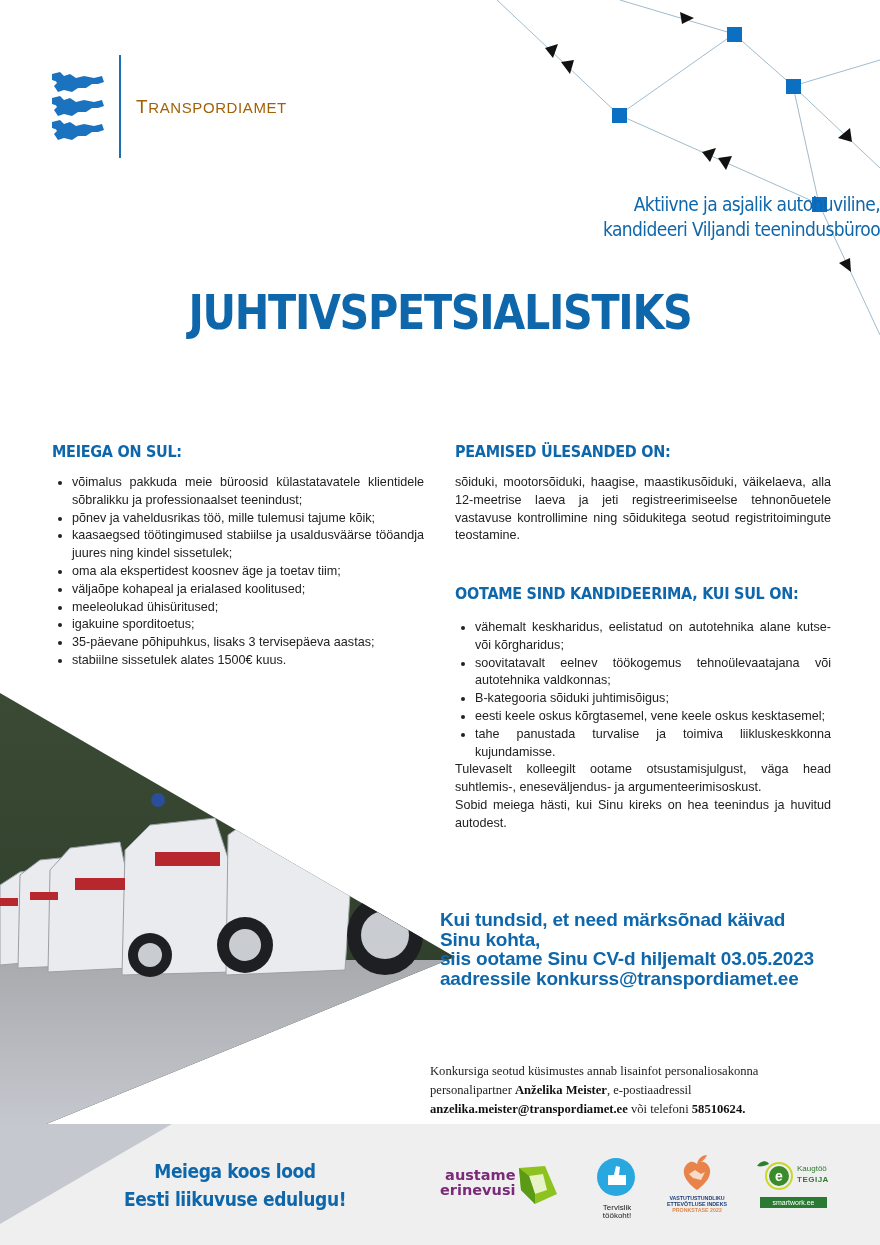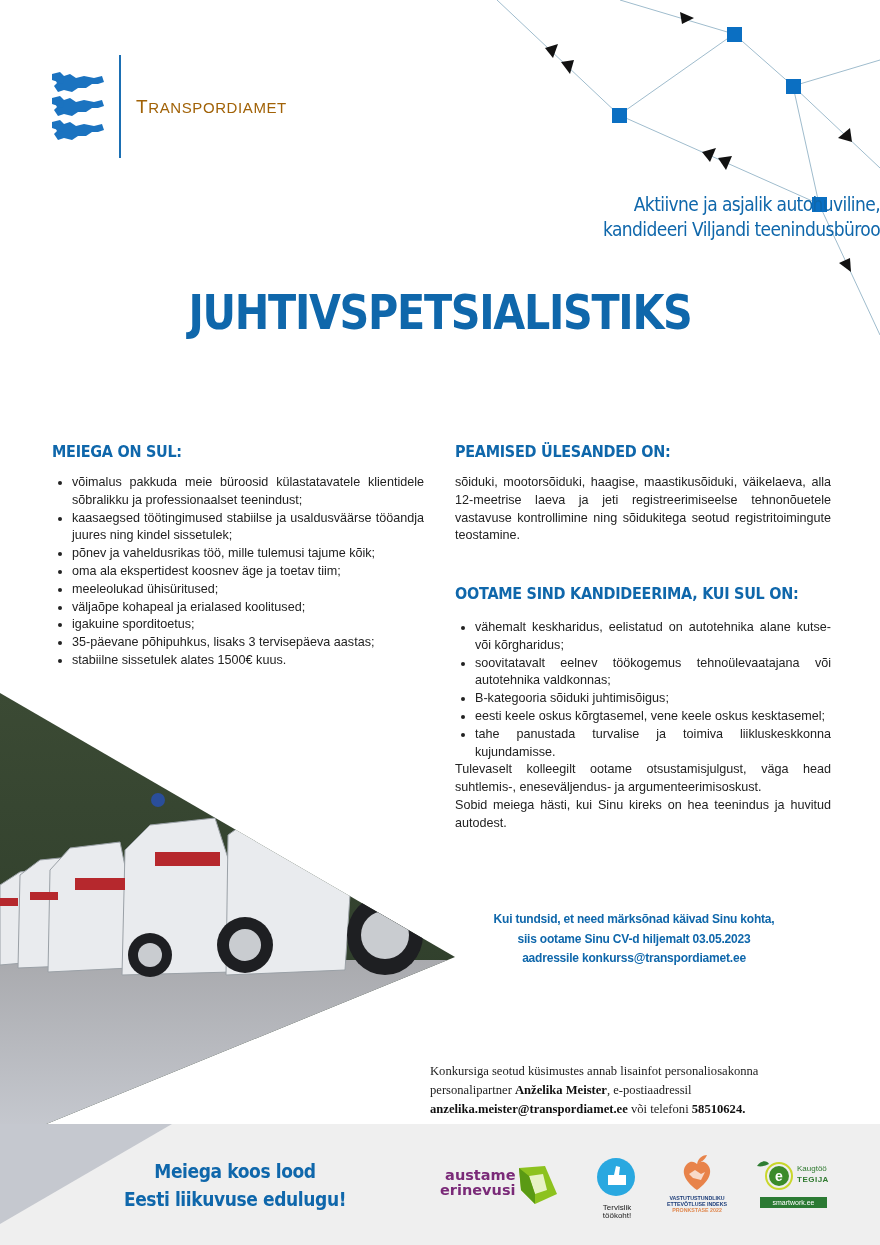--- a/index.html
+++ b/index.html
@@ -18,21 +18,21 @@
   .title{left:0;width:880px;top:284px;text-align:center;font-weight:bold;font-size:48px;letter-spacing:-1.5px;font-family:"DejaVu Sans",sans-serif;transform:scaleX(0.86);transform-origin:center;}
   
   .sec-h{font-weight:bold;font-size:16px;letter-spacing:-0.3px;font-family:"DejaVu Sans",sans-serif;transform:scaleX(0.9);transform-origin:left;white-space:nowrap;}
   .body-t{font-size:12.6px;line-height:17.8px;text-align:justify;color:#222;font-family:"Liberation Sans",sans-serif;}
   ul.bl{margin:0;padding:0 0 0 20px;list-style:none;}
   ul.bl li{position:relative;}
   ul.bl li::before{content:"";position:absolute;left:-14px;top:7px;width:4px;height:4px;border-radius:50%;background:#222;}
   
   .photo{left:0;top:693px;width:455px;height:450px;}
   
-  .callout{left:440px;width:388px;top:910px;text-align:center;font-weight:bold;font-size:12px;line-height:19.5px;letter-spacing:-0.2px;}
+  .callout{left:440px;width:388px;top:910px;text-align:left;font-weight:bold;font-size:19px;line-height:19.5px;letter-spacing:-0.2px;}
   .contact{left:430px;width:400px;top:1062px;font-size:12.6px;line-height:19px;color:#222;font-family:Liberation Serif, serif;}
   .contact b{color:#111;}
   
   .footer{left:0;top:1124px;width:880px;height:121px;background:#efefef;}
   .slogan{left:110px;width:250px;top:1157px;text-align:center;font-weight:bold;font-size:19px;line-height:28px;letter-spacing:-0.4px;font-family:"DejaVu Sans Condensed","DejaVu Sans",sans-serif;}
   .austame{left:440px;top:1168px;color:#7a2a78;font-weight:bold;font-size:14.5px;line-height:15px;text-align:right;font-family:"DejaVu Sans",sans-serif;}
 </style>
 </head>
 <body>
 
@@ -87,25 +87,25 @@
 <div class="abs tagline blue">
   <div>Aktiivne ja asjalik autohuviline,</div>
   <div>kandideeri Viljandi teenindusbüroo</div>
 </div>
 <div class="abs title blue">JUHTIVSPETSIALISTIKS</div>
 
 <div class="abs sec-h blue" style="left:52px;top:442px;">MEIEGA ON SUL:</div>
 <div class="abs body-t" style="left:52px;top:474px;width:372px;">
   <ul class="bl">
     <li>võimalus pakkuda meie büroosid külastatavatele klientidele sõbralikku ja professionaalset teenindust;</li>
+    <li>põnev ja vaheldusrikas töö, mille tulemusi tajume kõik;</li>
     <li>kaasaegsed töötingimused stabiilse ja usaldusväärse tööandja juures ning kindel sissetulek;</li>
-    <li>põnev ja vaheldusrikas töö, mille tulemusi tajume kõik;</li>
     <li>oma ala ekspertidest koosnev äge ja toetav tiim;</li>
+    <li>väljaõpe kohapeal ja erialased koolitused;</li>
     <li>meeleolukad ühisüritused;</li>
-    <li>väljaõpe kohapeal ja erialased koolitused;</li>
     <li>igakuine sporditoetus;</li>
     <li>35-päevane põhipuhkus, lisaks 3 tervisepäeva aastas;</li>
     <li>stabiilne sissetulek alates 1500€ kuus.</li>
   </ul>
 </div>
 
 <div class="abs sec-h blue" style="left:455px;top:442px;">PEAMISED ÜLESANDED ON:</div>
 <div class="abs body-t" style="left:455px;top:474px;width:376px;">sõiduki, mootorsõiduki, haagise, maastikusõiduki, väikelaeva, alla 12-meetrise laeva ja jeti registreerimiseelse tehnonõuetele vastavuse kontrollimine ning sõidukitega seotud registritoimingute teostamine.</div>
 
 <div class="abs sec-h blue" style="left:455px;top:584px;">OOTAME SIND KANDIDEERIMA, KUI SUL ON:</div>

